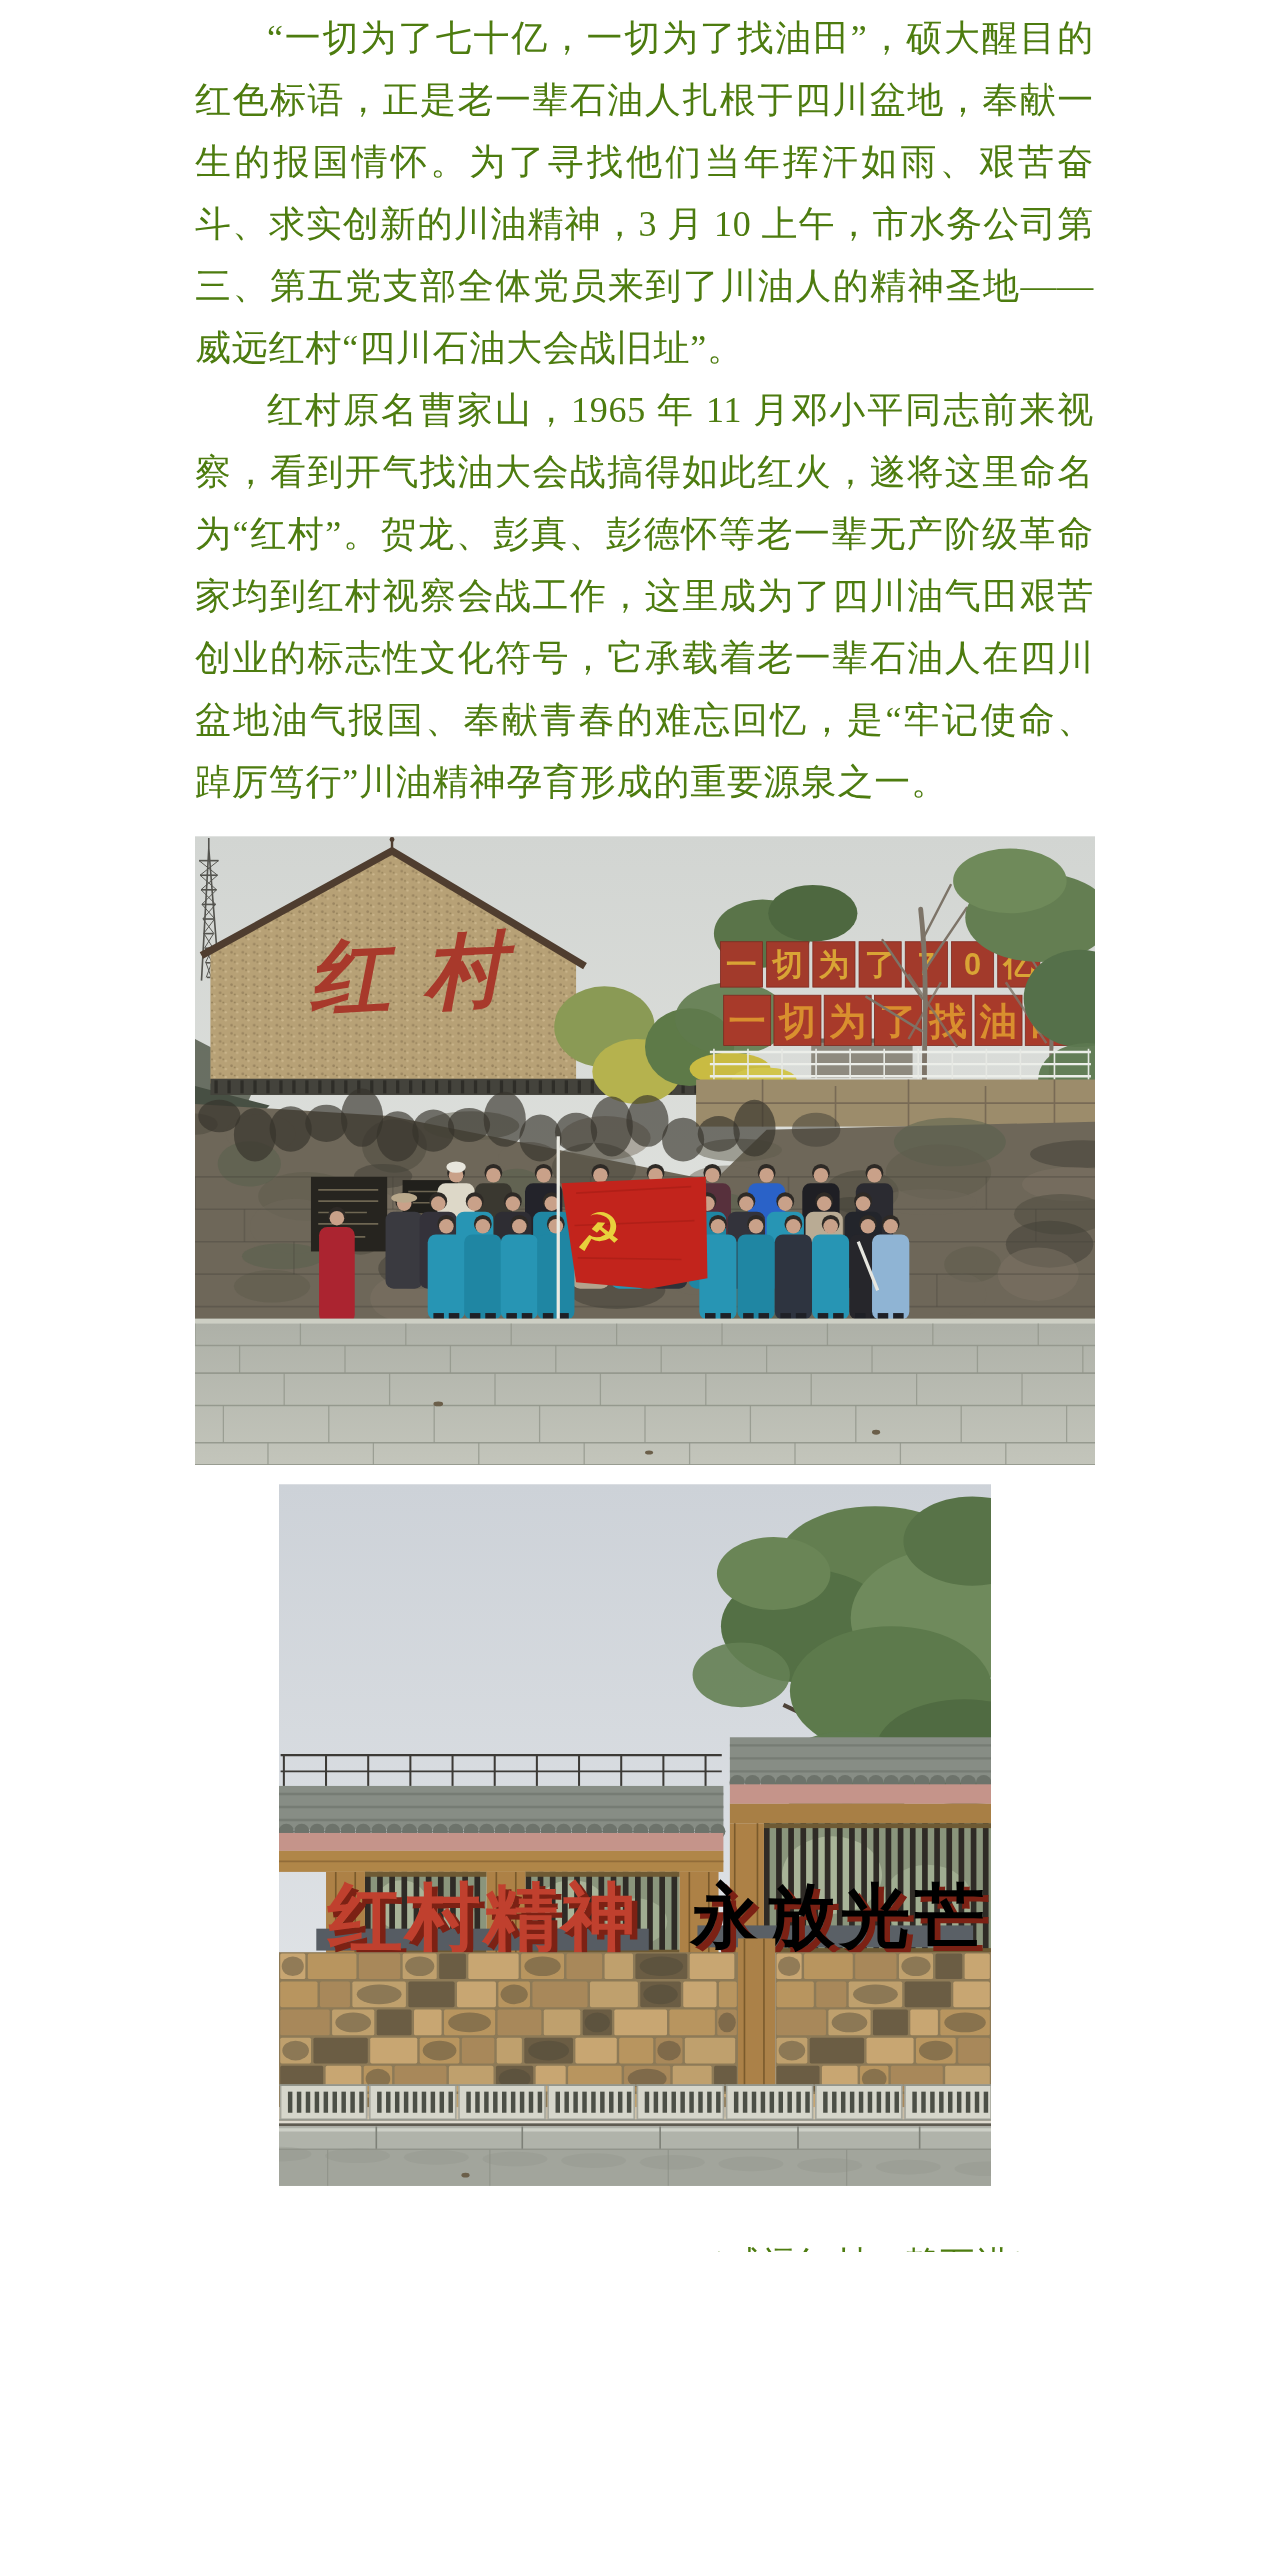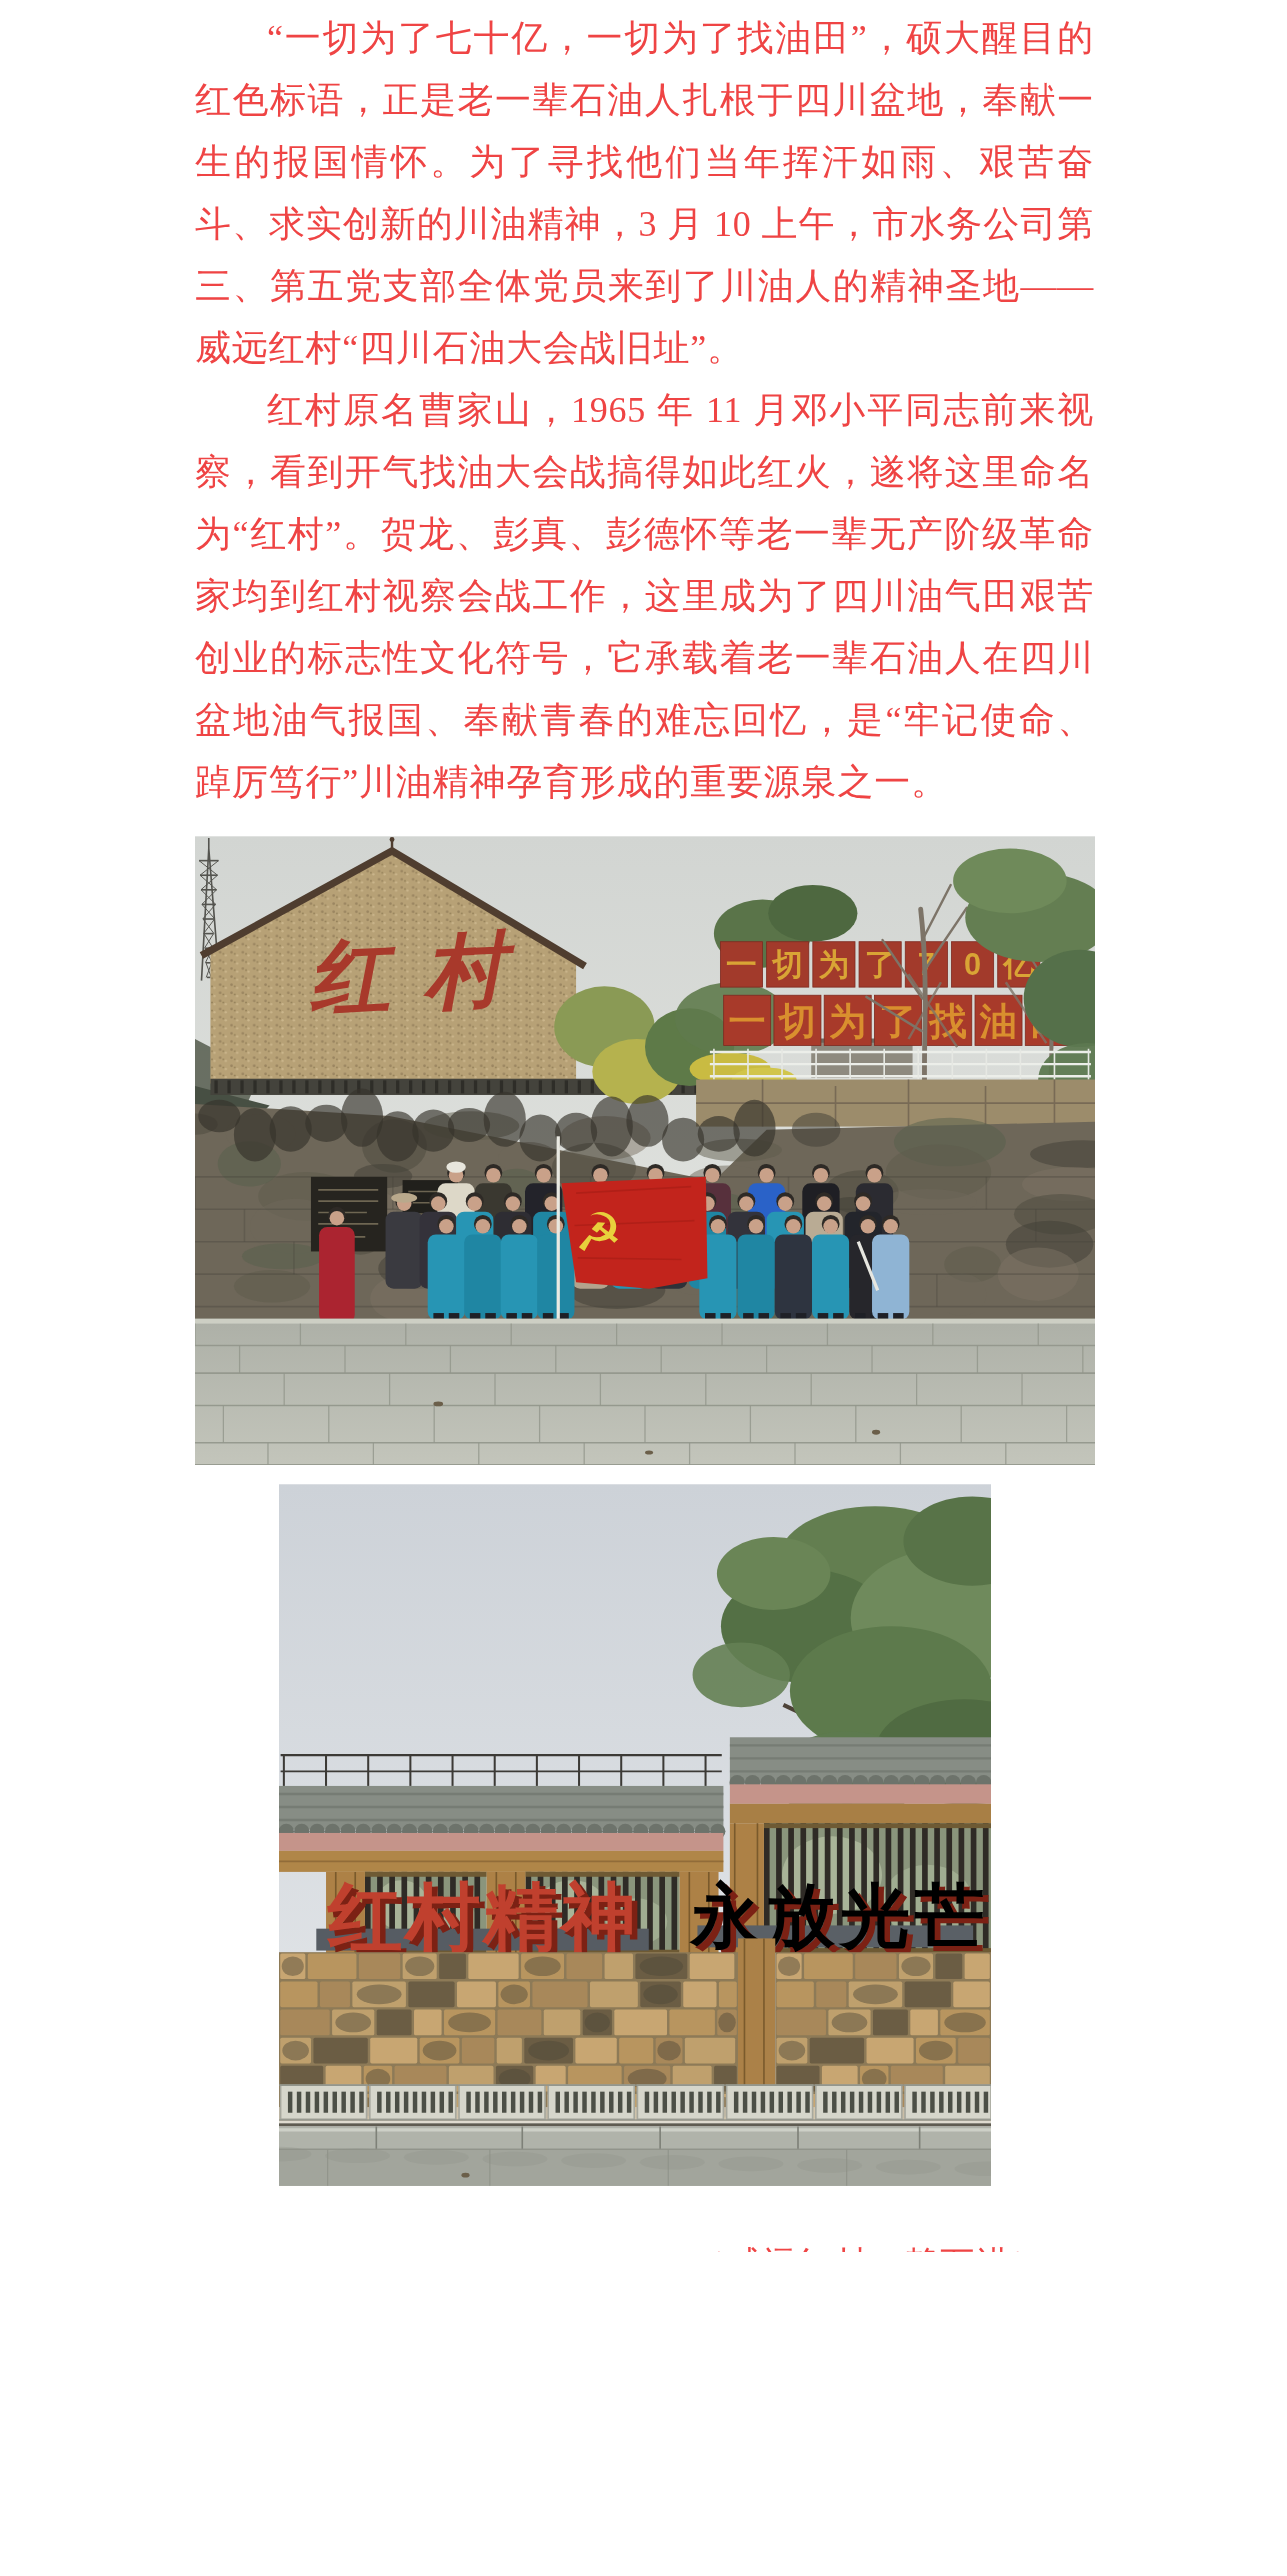--- a/index.html
+++ b/index.html
@@ -1,17 +1,17 @@
 <!DOCTYPE html>
 <html style="font-size:13px"><head>
 <meta charset="utf-8">
 <style>
   html,body{margin:0;padding:0;background:#fff;}
   .page{position:relative;width:1287px;height:2252px;background:#ffffff;overflow:hidden;
-        font-family:"Liberation Serif","DejaVu Serif",serif;color:#ef4444;}
+        font-family:"Liberation Serif","DejaVu Serif",serif;color:#4d7c0f;}
   .text-column{position:absolute;left:195px;top:6.5px;width:899px;}
   .para{margin:0;font-size:36px;line-height:62px;letter-spacing:0.8px;
         text-align:justify;text-indent:2em;word-break:break-all;}
   figure{margin:0;padding:0;line-height:0;}
   .photo-1{margin:23px 0 0 0;}
   .photo-2{margin:19px 0 0 84px;}
   .signature{margin-top:57px;font-size:34px;line-height:41px;text-align:right;
              padding-right:47px;letter-spacing:1.6px;}
   svg text{user-select:none;}
 </style>

